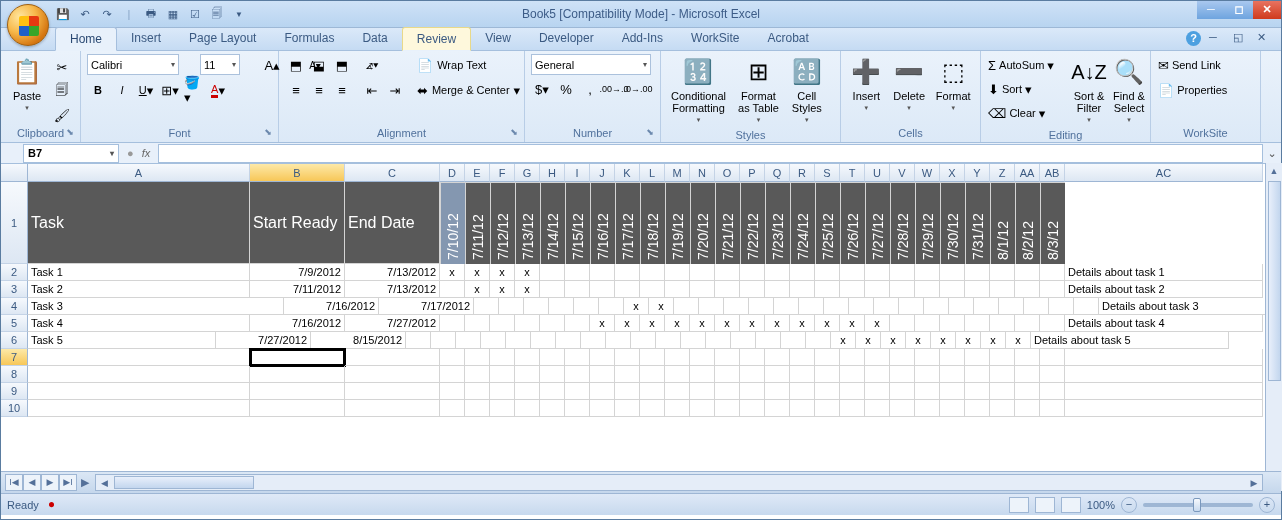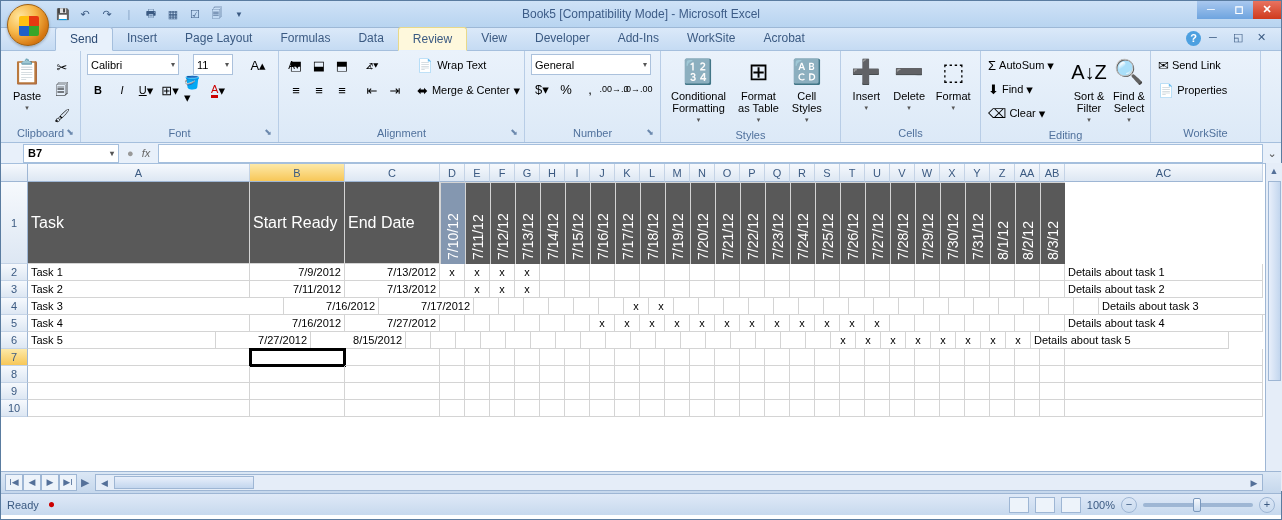--- a/index.html
+++ b/index.html
@@ -93,21 +93,21 @@
   <div class="title-center">Book5  [Compatibility Mode] - Microsoft Excel</div>
   <div class="win-ctrl">
     <div class="win-min">─</div>
     <div class="win-max">◻</div>
     <div class="win-cls">✕</div>
   </div>
 </div>
 
 <div class="tabs">
   <div id="tabhost" style="display: flex;">
-      <div class="tab active">Send</div>
+      <div class="tab active">Home</div>
       <div class="tab">Insert</div>
       <div class="tab">Page Layout</div>
       <div class="tab">Formulas</div>
       <div class="tab">Data</div>
       <div class="tab review">Review</div>
       <div class="tab">View</div>
       <div class="tab">Developer</div>
       <div class="tab">Add-Ins</div>
       <div class="tab">WorkSite</div>
       <div class="tab">Acrobat</div>
@@ -131,21 +131,21 @@
       <div style="display:flex;flex-direction:column;gap:2px;margin-top:2px">
         <span class="smbtn">✂</span>
         <span class="smbtn">🗐</span>
         <span class="smbtn">🖌</span>
       </div>
     </div>
     <div class="lbl"><span>Clipboard</span><span class="launcher">⬊</span></div>
   </div>
   <div class="ribgrp" style="width:198px">
     <div class="body" style="flex-direction:column;gap:3px">
-      <div style="display:flex;gap:14px">
+      <div style="display:flex;gap:21px">
         <div class="combo" style="width:92px">
             <span>Calibri</span>
             <span class="dd">▾</span>
           </div>
         <div class="combo" style="width:40px">
             <span>11</span>
             <span class="dd">▾</span>
           </div>
         <span class="smbtn" style="font-size:13px">A▴</span>
         <span class="smbtn" style="font-size:10px">A▾</span>
@@ -247,21 +247,21 @@
           <span>Format</span>
           <span class="arrow">▾</span>
         </div>
     </div>
     <div class="lbl"><span>Cells</span></div>
   </div>
   <div class="ribgrp" style="width:170px">
     <div class="body">
       <div style="display:flex;flex-direction:column;gap:2px">
         <div class="smbtn" style="width:80px;justify-content:flex-start;gap:3px">Σ<span>AutoSum</span>▾</div>
-        <div class="smbtn" style="width:80px;justify-content:flex-start;gap:3px">⬇<span>Find</span>▾</div>
+        <div class="smbtn" style="width:80px;justify-content:flex-start;gap:3px">⬇<span>Sort</span>▾</div>
         <div class="smbtn" style="width:80px;justify-content:flex-start;gap:3px">⌫<span>Clear</span>▾</div>
       </div>
       <div class="bigbtn">
           <div class="ic" style="font-size:20px">A↓Z</div>
           <span style="white-space:pre">Sort &amp;
 Filter</span>
           <span class="arrow">▾</span>
         </div>
       <div class="bigbtn">
           <div class="ic">🔍</div>

